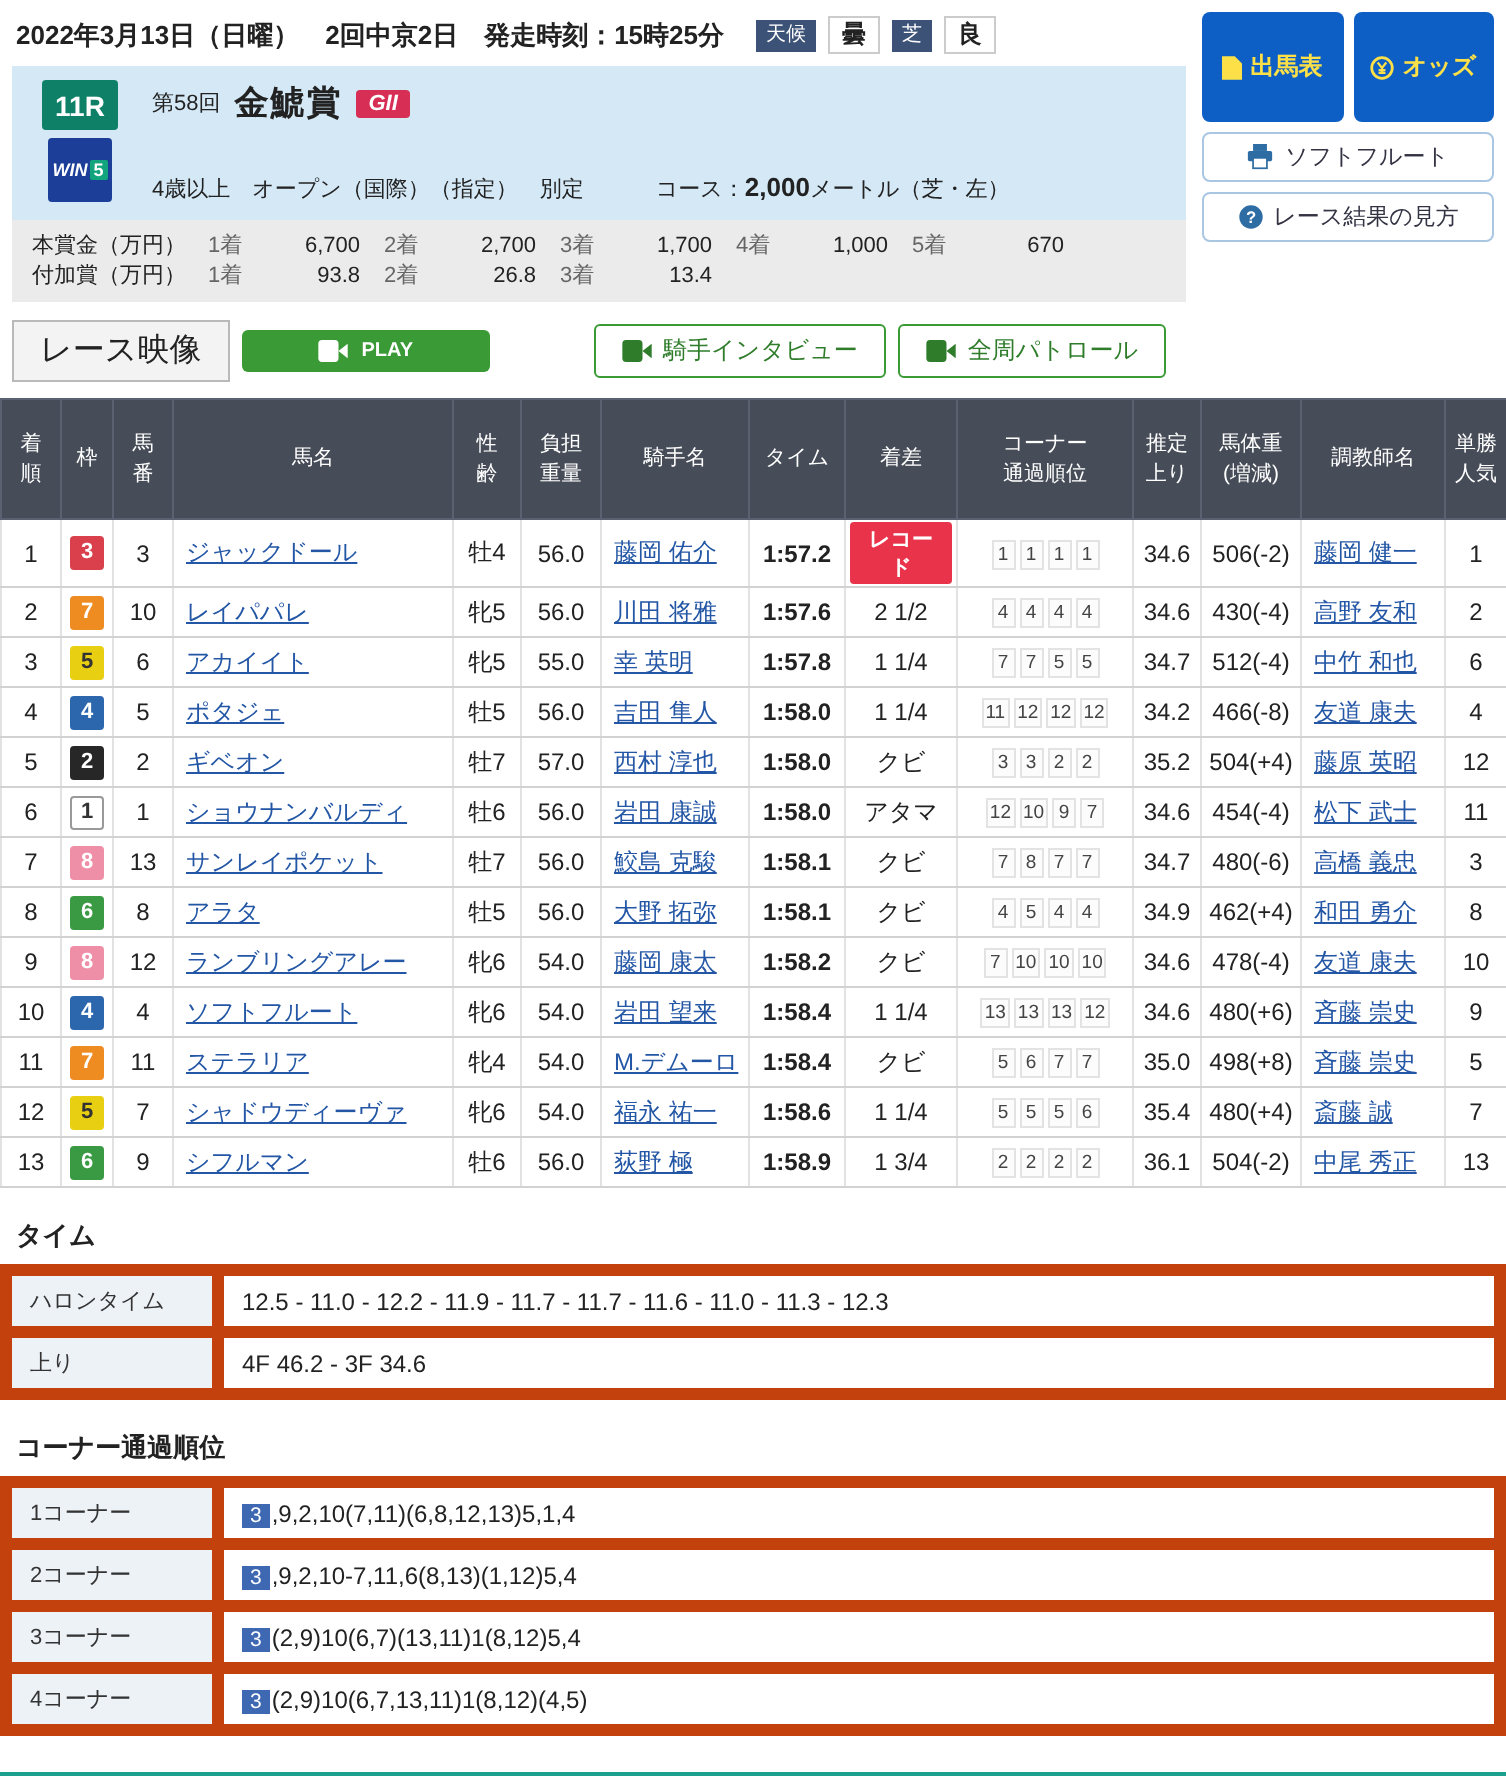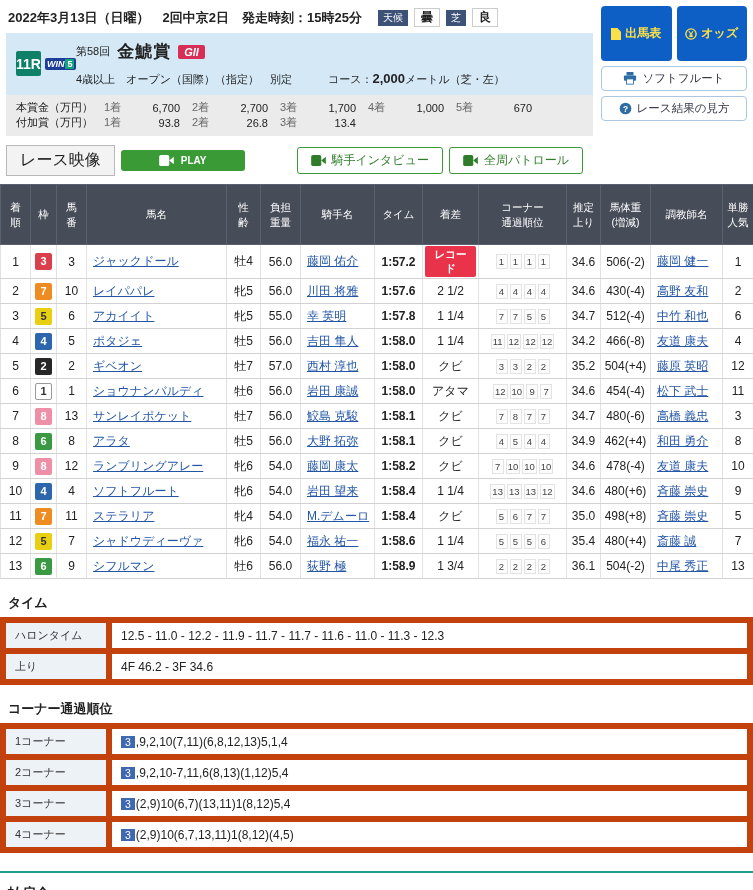--- a/index.html
+++ b/index.html
@@ -5,30 +5,30 @@
   *{box-sizing:border-box}
   body{width:753px;margin:0;background:#fff;font-family:"Liberation Sans","DejaVu Sans",sans-serif;color:#222;font-size:12px}
   a{color:#2356a5}
   .topbar{display:flex;gap:8px;padding:6px 6px 0}
   .tb-left{flex:1;min-width:0}
   .dateline{display:flex;align-items:center;gap:16px;font-size:13px;font-weight:bold;padding:2px 2px 6px}
   .wbadges{display:flex;align-items:center;gap:6px;font-weight:normal}
   .badge-label{background:#3d5277;color:#fff;font-size:10px;padding:2px 5px;line-height:1.2}
   .badge-value{font-size:12px;font-weight:bold;border:1px solid #ccc;background:#fff;padding:0 6px}
   .raceband{display:flex;gap:12px;background:#d4e8f6;padding:7px 10px 8px}
-  .rcol1{width:48px;display:flex;flex-direction:row;align-items:center;gap:4px;flex-shrink:0}
+  .rcol1{width:48px;display:flex;flex-direction:column;align-items:center;gap:4px;flex-shrink:0}
   .rno{width:38px;height:25px;background:#0f8068;color:#fff;font-size:14px;font-weight:bold;display:flex;align-items:center;justify-content:center;border-radius:2px}
-  .win5{display:inline-flex;align-items:center;background:#1c3e99;border-radius:2px;padding:1px 2px;gap:1px;cursor:pointer}
+  .win5{display:inline-flex;align-items:center;background:#1c3e99;border-radius:2px;padding:11px 2px;gap:1px;cursor:pointer}
   .win5 .w{color:#fff;font-size:9px;font-weight:bold;font-style:italic}
   .win5 .five{background:#12a57d;color:#fff;font-size:9px;font-weight:bold;padding:0 2px;border-radius:1px}
   .rline1{display:flex;align-items:center;gap:7px}
   .edition{font-size:11px}
   .rname{font-size:17px;font-weight:bold;letter-spacing:1px}
   .grade{background:#d62e54;color:#fff;font-size:11px;font-weight:bold;font-style:italic;padding:1px 6px;border-radius:2px}
-  .rline2{display:flex;gap:36px;font-size:11px;margin-top:8px;align-items:baseline}
+  .rline2{display:flex;gap:36px;font-size:11px;margin-top:23px;align-items:baseline}
   .course .cv{font-size:13px;font-weight:bold}
   .prize{background:#ebebeb;padding:5px 10px 6px;font-size:11px}
   .prow{display:flex;align-items:center;height:15px}
   .plabel{width:88px}
   .pplace{width:26px;color:#666}
   .pamount{width:50px;text-align:right;margin-right:12px}
   .tb-right{width:146px;flex-shrink:0;display:flex;flex-direction:column;gap:5px}
   .btn-row{display:flex;gap:5px}
   .btn-blue{flex:1;display:inline-flex;align-items:center;justify-content:center;gap:4px;background:#0d5fc6;border:none;border-radius:4px;color:#fde047;font-size:12px;font-weight:bold;padding:19px 0;cursor:pointer;font-family:inherit}
   .btn-outline{display:flex;align-items:center;justify-content:center;gap:5px;background:#fff;border:1px solid #a9c7e2;border-radius:4px;color:#334;font-size:11.5px;padding:4px 0;cursor:pointer;font-family:inherit}

